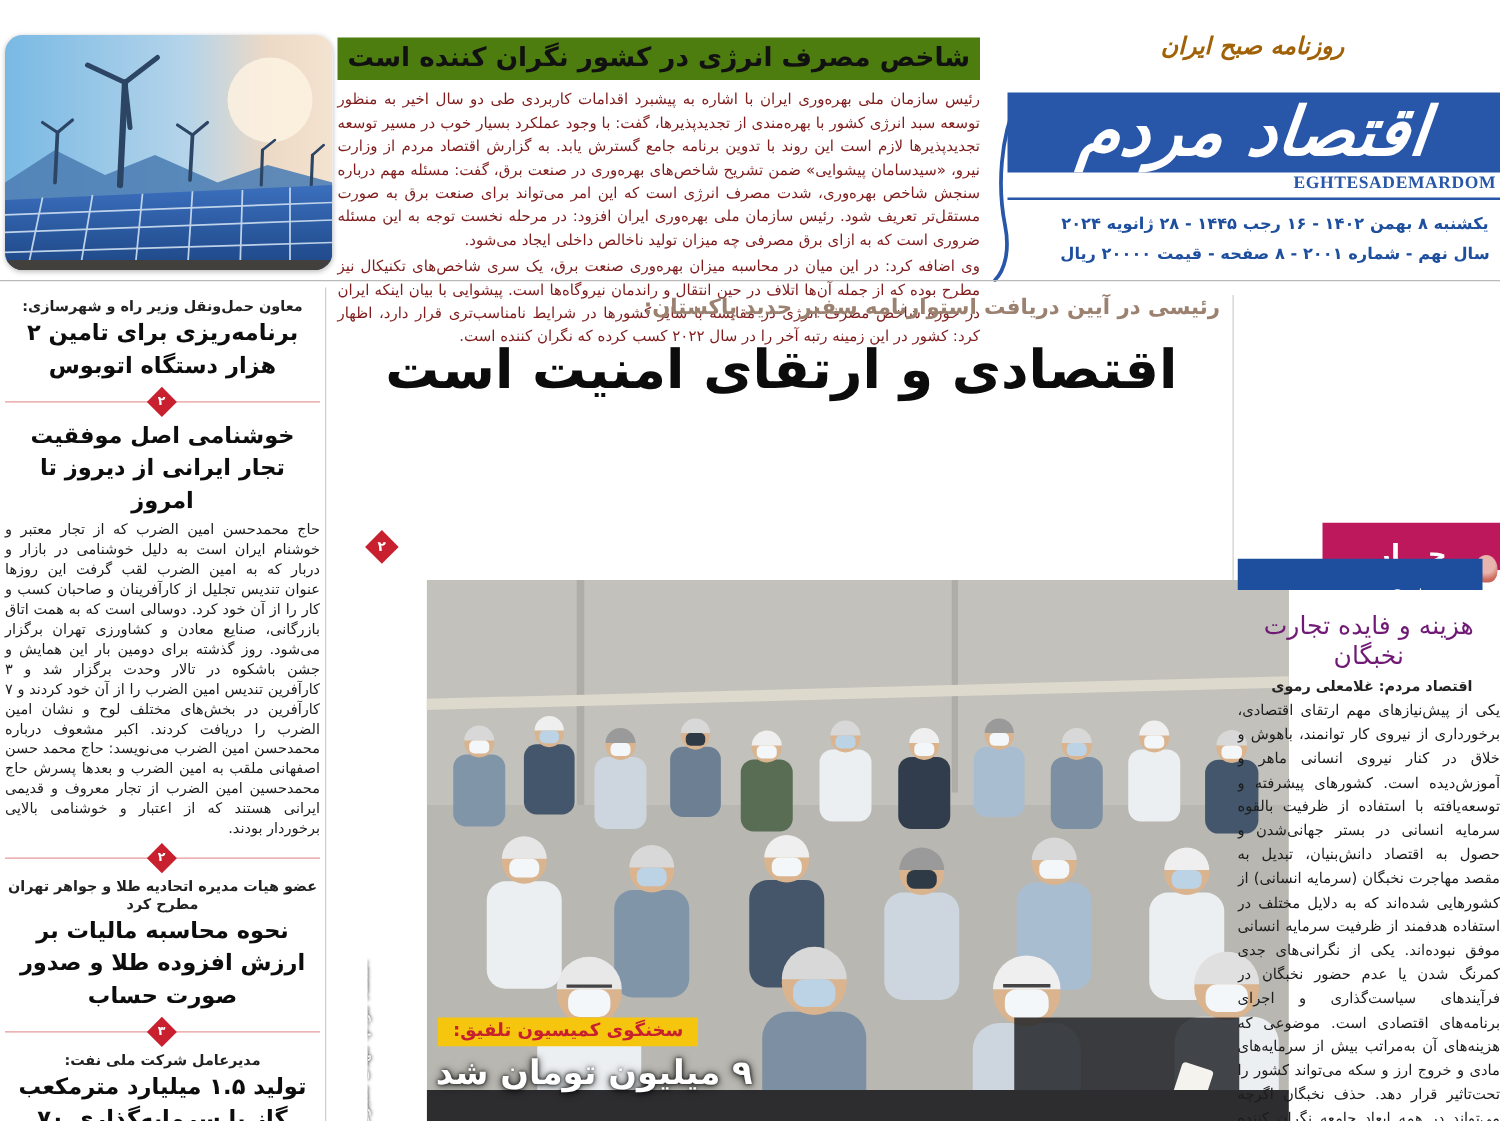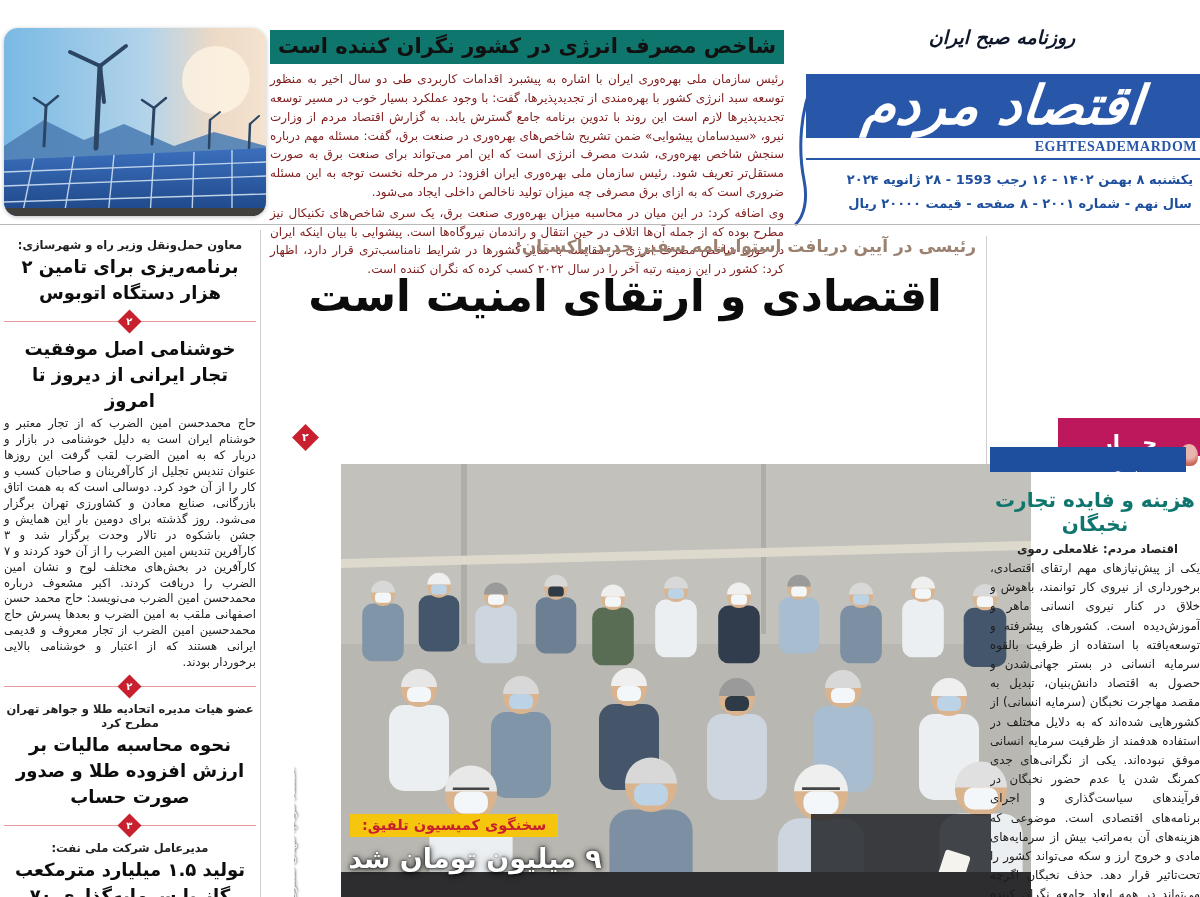--- a/index.html
+++ b/index.html
@@ -3,41 +3,41 @@
 <meta charset="utf-8">
 <style>
   html,body{margin:0;padding:0;}
   body{width:1200px;height:897px;overflow:hidden;background:#fff;
        font-family:"DejaVu Sans","Liberation Sans",sans-serif;position:relative;}
   .page{position:relative;width:1200px;height:897px;overflow:hidden;direction:rtl;}
 
   
   .masthead{position:absolute;top:0;right:0;width:400px;height:224px;}
   .tagline{position:absolute;top:26px;left:92px;width:220px;text-align:center;
-           color:#0f172a;font-size:19px;font-weight:bold;font-style:italic;}
+           color:#a16207;font-size:19px;font-weight:bold;font-style:italic;}
   .band{position:absolute;top:74px;left:6px;right:0;height:64px;background:#2856a8;
         display:flex;align-items:center;justify-content:center;overflow:visible;}
   .logo-fa{color:#fff;font-size:54px;font-weight:bold;font-style:italic;
            transform:skewX(-6deg);white-space:nowrap;line-height:64px;}
   .logo-latin{position:absolute;top:139px;right:3px;color:#2856a8;
               font-family:"Liberation Serif","DejaVu Serif",serif;
               font-size:14px;letter-spacing:.5px;font-weight:bold;direction:ltr;}
   .blueline{position:absolute;top:158px;left:6px;right:0;height:2px;background:#2856a8;}
   .dateline{position:absolute;right:0;width:360px;text-align:center;color:#1d4f9e;
             font-weight:bold;font-size:13px;}
   .d1{top:172px;} .d2{top:196px;}
   .swash{position:absolute;top:80px;left:-6px;}
 
   
   .top-photo{position:absolute;top:28px;left:4px;width:262px;height:188px;
              border-radius:14px;overflow:hidden;box-shadow:0 1px 4px rgba(0,0,0,.25);}
 
   
   .top-story{position:absolute;top:28px;left:266px;width:522px;}
-  .ts-box{margin:2px 4px 6px;background:#0f766e;padding:4px 0 5px;text-align:center;}
+  .ts-box{margin:2px 4px 6px;background:#4d7c0f;padding:4px 0 5px;text-align:center;}
   .ts-box h2{margin:0;font-size:21px;font-weight:bold;color:#111;line-height:1.2;}
   .ts-body{font-size:12px;line-height:18.8px;text-align:justify;color:#7f1d1d;
            padding:0 4px;}
   .ts-body p{margin:0 0 2px;}
 
   .top-divider{position:absolute;top:224px;left:0;width:100%;height:1px;background:#b9b9b9;}
   .vline1{position:absolute;top:230px;bottom:0;left:260px;width:1px;background:#cfcfcf;}
   .vline2{position:absolute;top:236px;bottom:0;left:986px;width:1px;background:#cfcfcf;}
 
   
@@ -84,38 +84,38 @@
   
   .right-col{position:absolute;top:418px;left:990px;width:210px;height:479px;overflow:hidden;}
   .pink{position:absolute;top:0;left:68px;width:142px;height:38px;background:#be185d;
         color:#fff;font-weight:bold;font-size:21px;text-align:center;line-height:50px;
         overflow:hidden;}
   .rose{position:absolute;top:26px;left:190px;width:18px;height:22px;border-radius:50% 50% 40% 40%;
         background:radial-gradient(circle at 50% 35%,#e8b4ad 0 40%,#cf6f62 70%,#b65347);}
   .email-bar{position:absolute;top:29px;left:0;width:196px;height:25px;background:#1d4f9e;
              display:flex;align-items:center;padding:0 8px;box-sizing:border-box;}
   .email-bar span{color:#fff;font-size:10px;direction:ltr;margin-top:32px;}
-  .rc-title{margin:70px 0 2px;text-align:center;font-size:20px;font-weight:bold;color:#0f766e;}
+  .rc-title{margin:70px 0 2px;text-align:center;font-size:20px;font-weight:normal;color:#701a75;}
   .rc-byline{font-size:11.5px;font-weight:bold;color:#222;text-align:right;
              padding:4px 22px 3px 0;}
   .rc-body{font-size:11.8px;line-height:19.2px;text-align:justify;color:#1c1c1c;}
 </style>
 </head>
 <body>
 
 <div class="page">
 
   <div class="masthead">
     <div class="tagline">روزنامه صبح ایران</div>
     <div class="band">
       <span class="logo-fa">اقتصاد مردم</span>
     </div>
     <div class="logo-latin">EGHTESADEMARDOM</div>
     <div class="blueline"></div>
-    <div class="dateline d1">یکشنبه ۸ بهمن ۱۴۰۲ - ۱۶ رجب 1593 - ۲۸ ژانویه ۲۰۲۴</div>
+    <div class="dateline d1">یکشنبه ۸ بهمن ۱۴۰۲ - ۱۶ رجب ۱۴۴۵ - ۲۸ ژانویه ۲۰۲۴</div>
     <div class="dateline d2">سال نهم - شماره ۲۰۰۱ - ۸ صفحه - قیمت ۲۰۰۰۰ ریال</div>
     <svg class="swash" width="26" height="146" viewBox="0 0 26 146">
       <path d="M20 0 C 6 30, 4 70, 10 100 C 14 120, 10 136, 2 144" fill="none" stroke="#2856a8" stroke-width="3" stroke-linecap="round"></path>
     </svg>
   </div>
 
   <div class="top-photo">
     <svg width="262" height="188" viewBox="0 0 262 188">
       <defs>
         <linearGradient id="sky" x1="0" y1="0" x2="1" y2="0">

